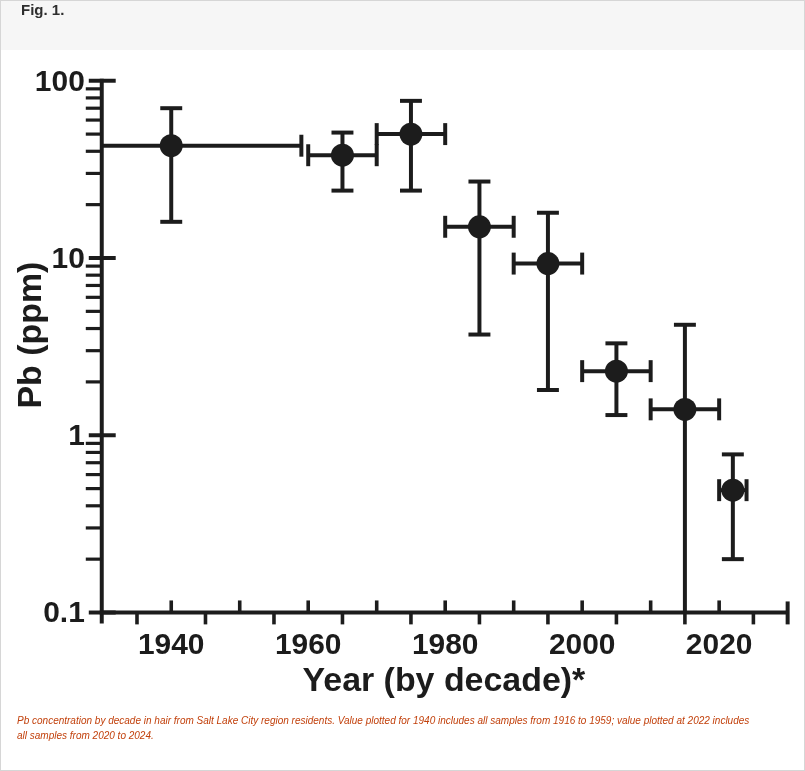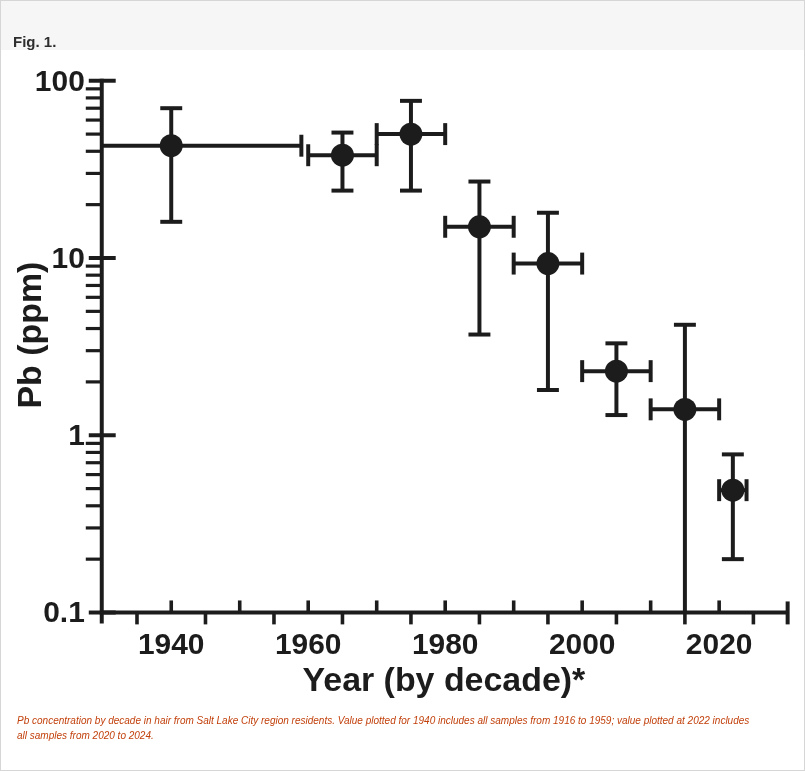--- a/index.html
+++ b/index.html
@@ -12,22 +12,22 @@
     width: 803px;
     height: 769px;
     border: 1px solid #d6d6d6;
     background: #ffffff;
     overflow: hidden;
   }
   .figure-header {
     height: 49px;
     background: #f6f6f6;
     display: flex;
-    align-items: flex-end;
-    padding: 0 12px;
+    align-items: flex-start;
+    padding: 0 20px;
     box-sizing: border-box;
   }
   .figure-label {
     font-size: 15px;
     font-weight: bold;
     color: #2e2e2e;
   }
   .chart-area {
     width: 803px;
     height: 655px;

